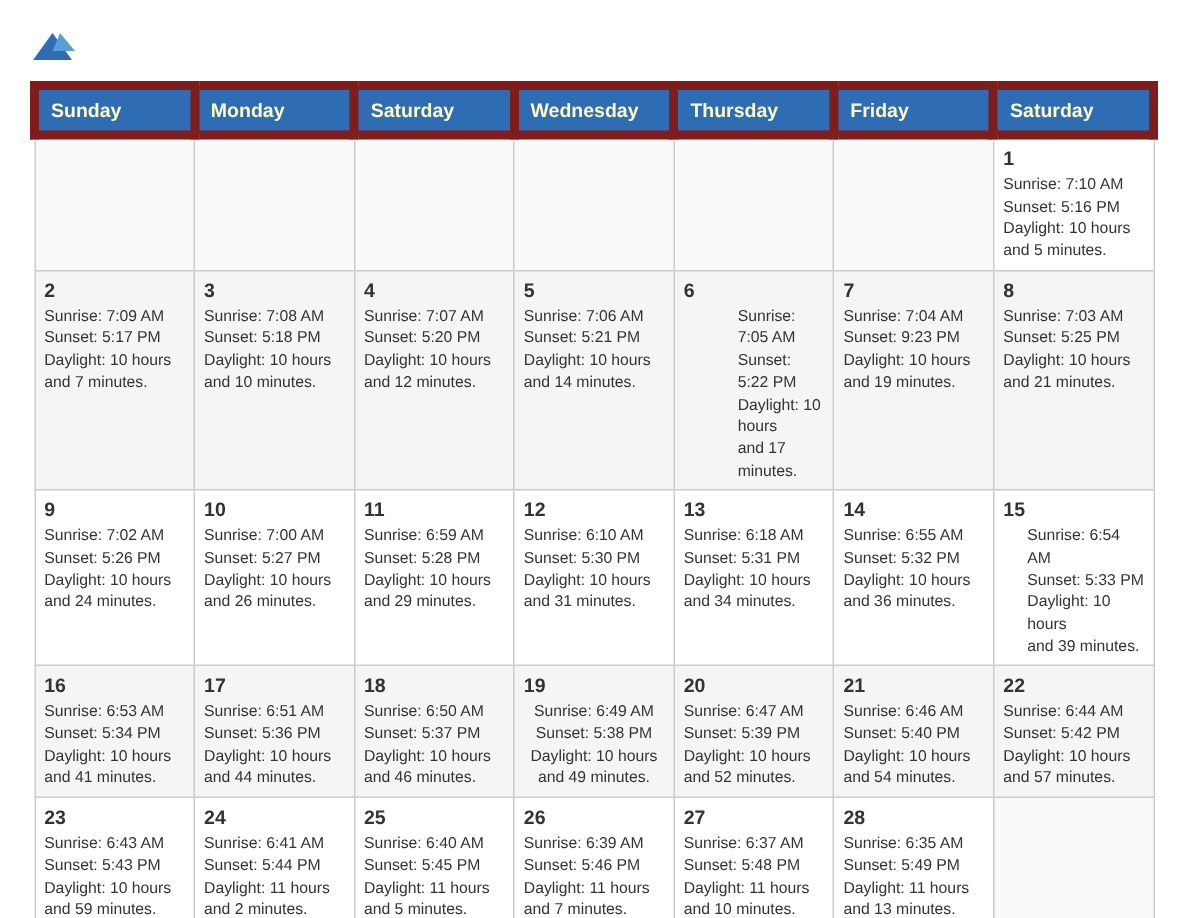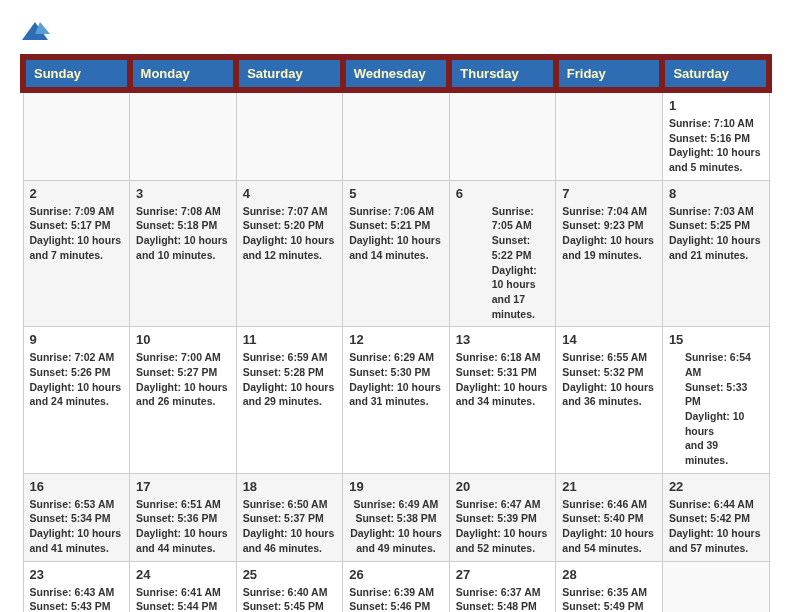--- a/index.html
+++ b/index.html
@@ -67,21 +67,20 @@
     .day-number {
       font-size: 13px;
       font-weight: bold;
       display: block;
       margin-bottom: 3px;
     }
     .day-info {
       font-size: 10.5px;
       line-height: 1.4;
       color: #333;
-      font-weight: bold;
     }
     .row-alt td {
       background: #f5f5f5;
     }
   </style>
 </head>
 <body>
 
 <div class="header">
   <div class="logo">
@@ -195,21 +194,21 @@
         </td>
         <td>
           <span class="day-number">11</span>
           <div class="day-info" style="white-space: pre-line;">Sunrise: 6:59 AM
 Sunset: 5:28 PM
 Daylight: 10 hours
 and 29 minutes.</div>
         </td>
         <td>
           <span class="day-number">12</span>
-          <div class="day-info" style="white-space: pre-line;">Sunrise: 6:29 AM
+          <div class="day-info" style="white-space: pre-line;">Sunrise: 6:10 AM
 Sunset: 5:30 PM
 Daylight: 10 hours
 and 31 minutes.</div>
         </td>
         <td>
           <span class="day-number">13</span>
           <div class="day-info" style="white-space: pre-line;">Sunrise: 6:18 AM
 Sunset: 5:31 PM
 Daylight: 10 hours
 and 34 minutes.</div>

